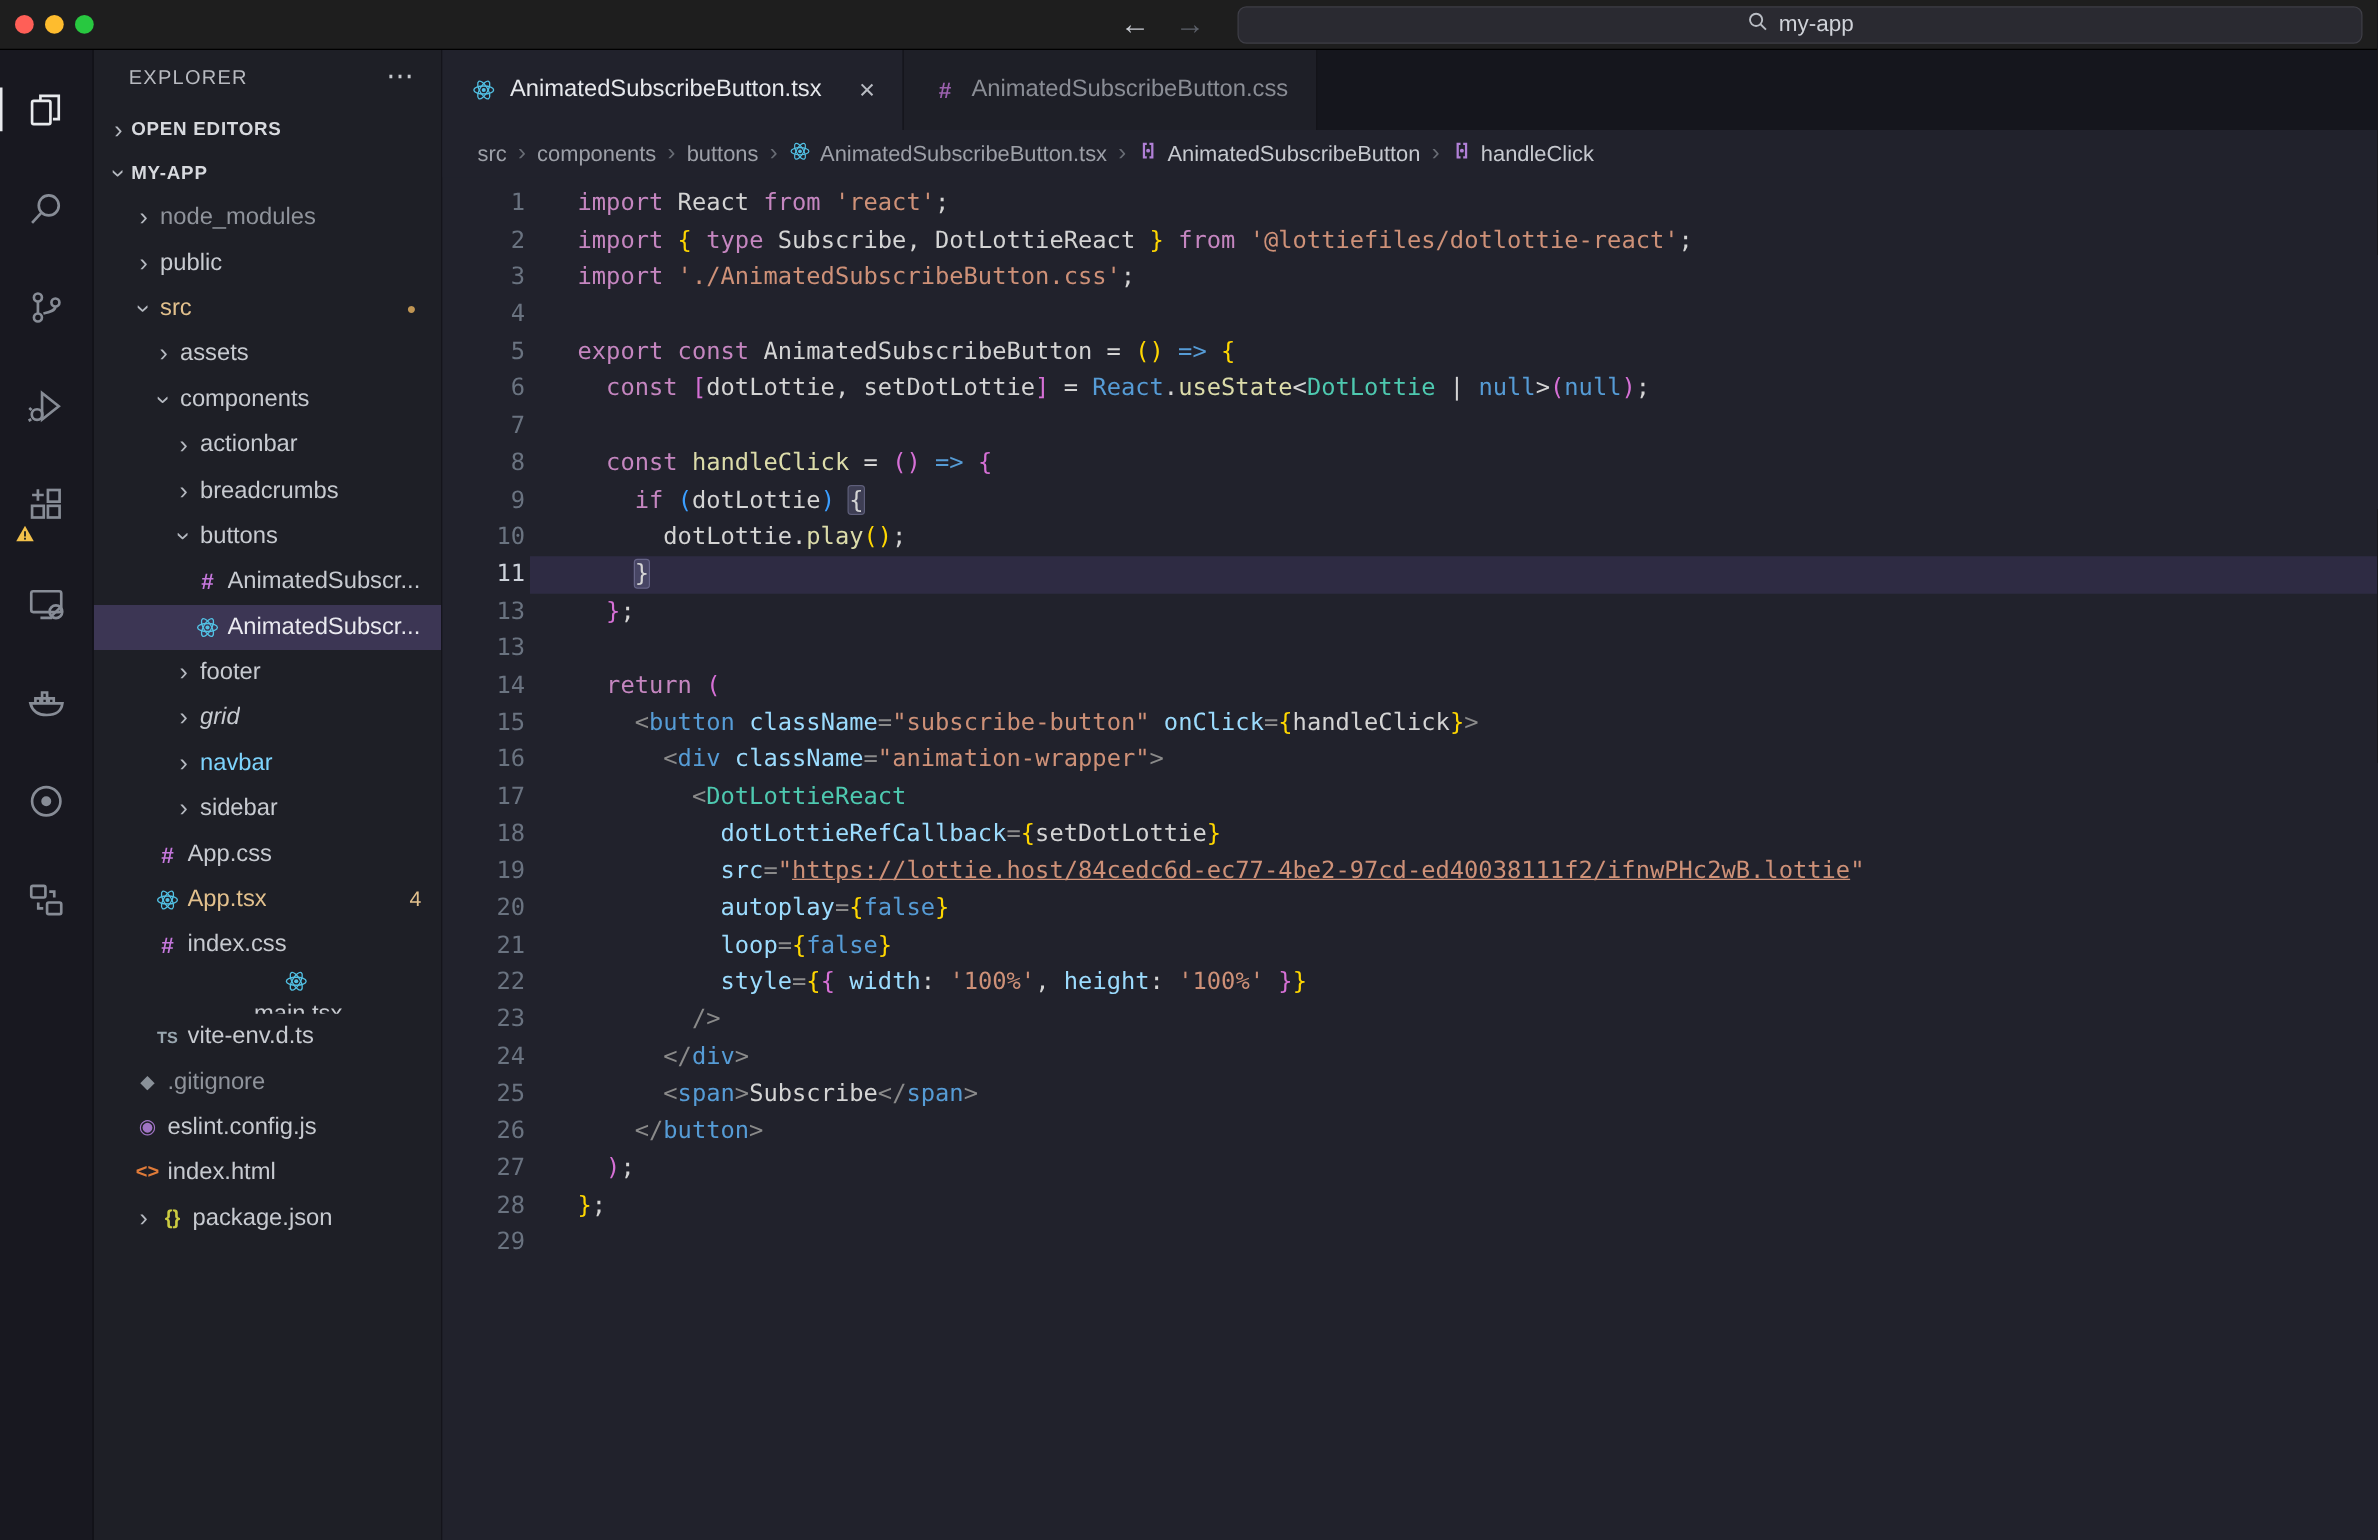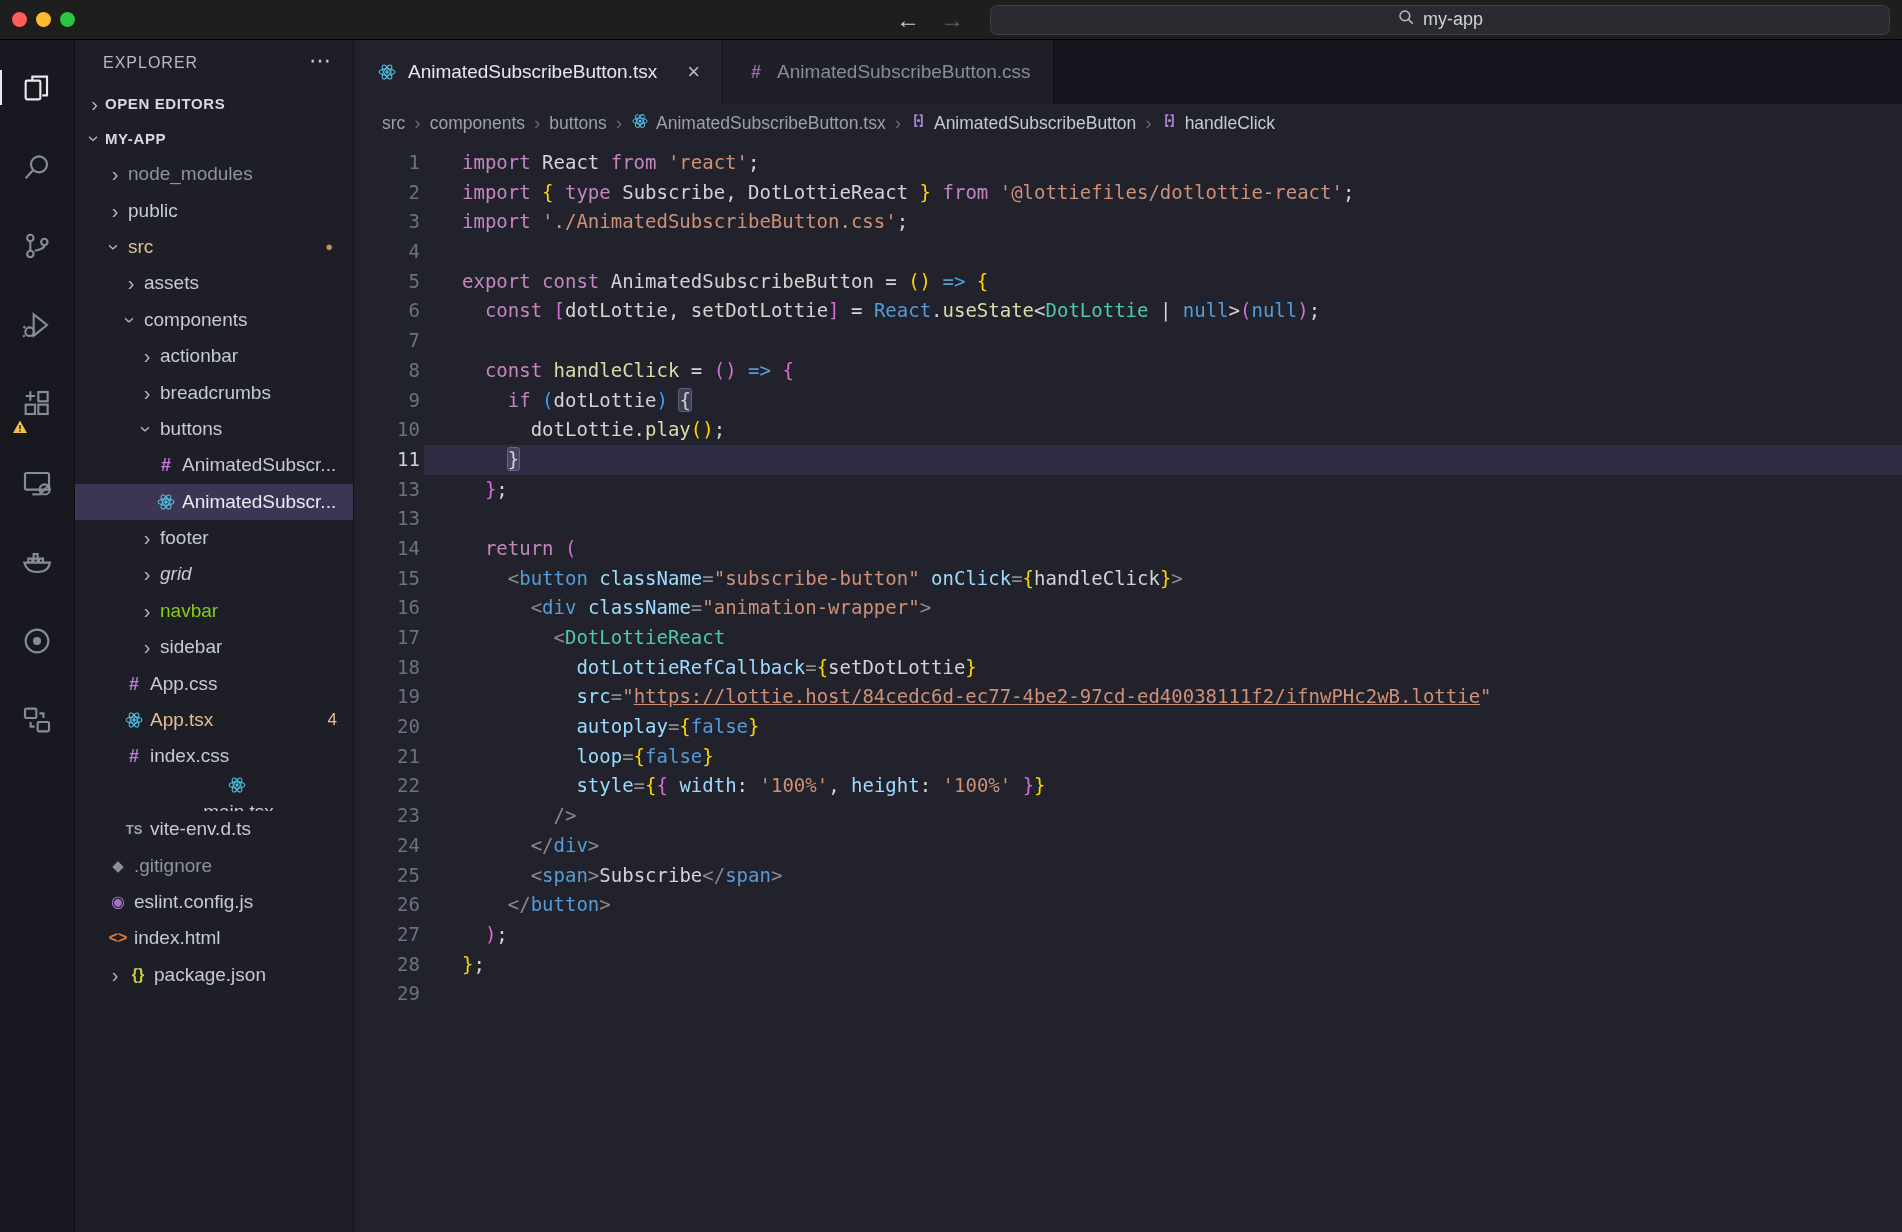--- a/index.html
+++ b/index.html
@@ -237,21 +237,21 @@
           <div class="trow" style="padding-left: 62px;">
             <span class="chev">›</span>
             <span class="tl" style="color: rgb(199, 202, 208);">footer</span>
           </div>
           <div class="trow" style="padding-left: 62px;">
             <span class="chev">›</span>
             <span class="tl" style="color: rgb(199, 202, 208); font-style: italic;">grid</span>
           </div>
           <div class="trow" style="padding-left: 62px;">
             <span class="chev">›</span>
-            <span class="tl" style="color: #84cc16;">navbar</span>
+            <span class="tl" style="color: #7dd3fc;">navbar</span>
           </div>
           <div class="trow" style="padding-left: 62px;">
             <span class="chev">›</span>
             <span class="tl" style="color: rgb(199, 202, 208);">sidebar</span>
           </div>
           <div class="trow" style="padding-left: 46px;">
             <span class="fi fi-css" style="color: rgb(198, 120, 221);">#</span>
             <span class="tl" style="color: rgb(199, 202, 208);">App.css</span>
           </div>
           <div class="trow" style="padding-left: 46px;">

